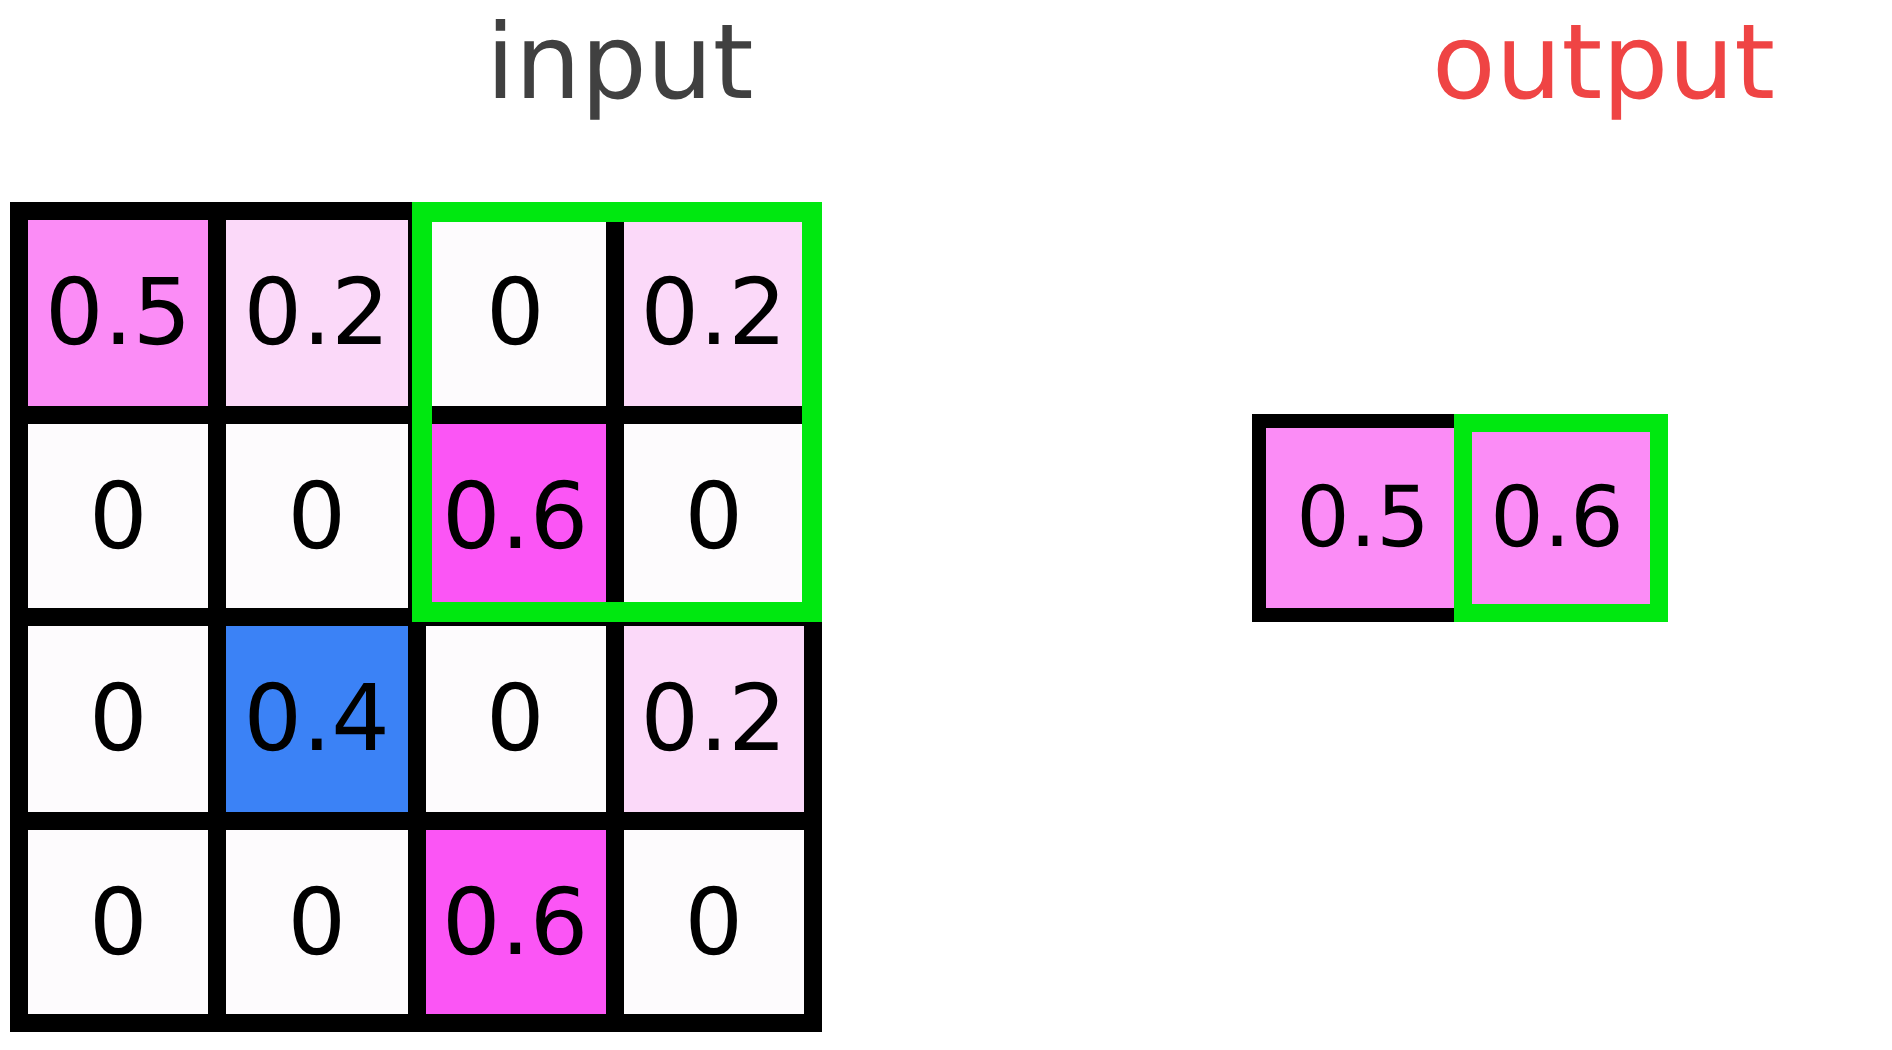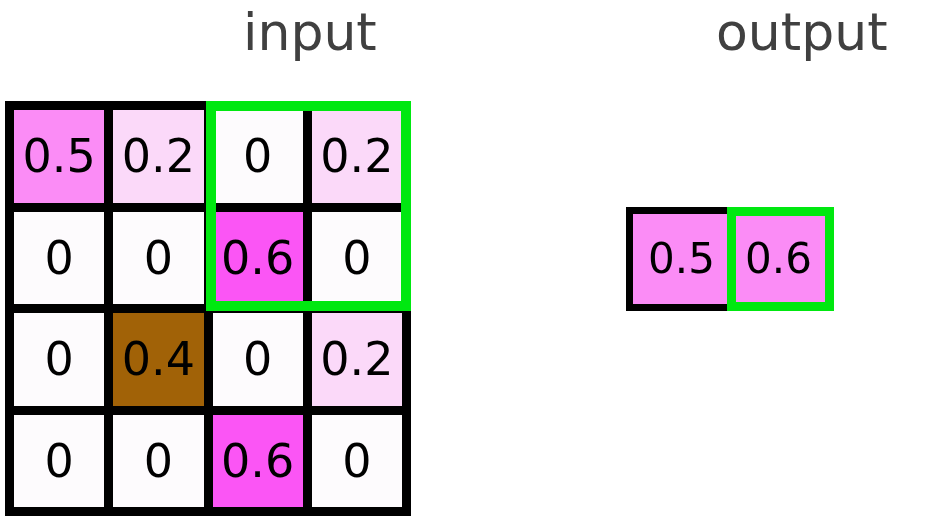--- a/index.html
+++ b/index.html
@@ -113,32 +113,32 @@
   <div class="cell" style="background: rgb(251, 217, 249);">0.2</div>
   <div class="cell" style="background: rgb(253, 251, 253);">0</div>
   <div class="cell" style="background: rgb(251, 217, 249);">0.2</div>
 
   <div class="cell" style="background: rgb(253, 251, 253);">0</div>
   <div class="cell" style="background: rgb(253, 251, 253);">0</div>
   <div class="cell" style="background: rgb(251, 85, 245);">0.6</div>
   <div class="cell" style="background: rgb(253, 251, 253);">0</div>
 
   <div class="cell" style="background: rgb(253, 251, 253);">0</div>
-  <div class="cell" style="background: #a16207;">0.4</div>
+  <div class="cell" style="background: #3b82f6;">0.4</div>
   <div class="cell" style="background: rgb(253, 251, 253);">0</div>
   <div class="cell" style="background: rgb(251, 217, 249);">0.2</div>
 
   <div class="cell" style="background: rgb(253, 251, 253);">0</div>
   <div class="cell" style="background: rgb(253, 251, 253);">0</div>
   <div class="cell" style="background: rgb(251, 85, 245);">0.6</div>
   <div class="cell" style="background: rgb(253, 251, 253);">0</div>
 </div>
 
 <div id="input-highlight" style="border-color: rgb(0, 232, 16);"></div>
 
-<div class="panel-label" id="output-label" style="color: #404040;">output</div>
+<div class="panel-label" id="output-label" style="color: #ef4444;">output</div>
 
 <div id="output-grid">
   <div class="out-cell" style="background: rgb(251, 140, 246);">0.5</div>
   <div class="out-cell" style="background: rgb(251, 140, 246);">0.6</div>
 </div>
 
 <div id="output-highlight" style="border-color: rgb(0, 232, 16);"></div>
 
 </body></html>

